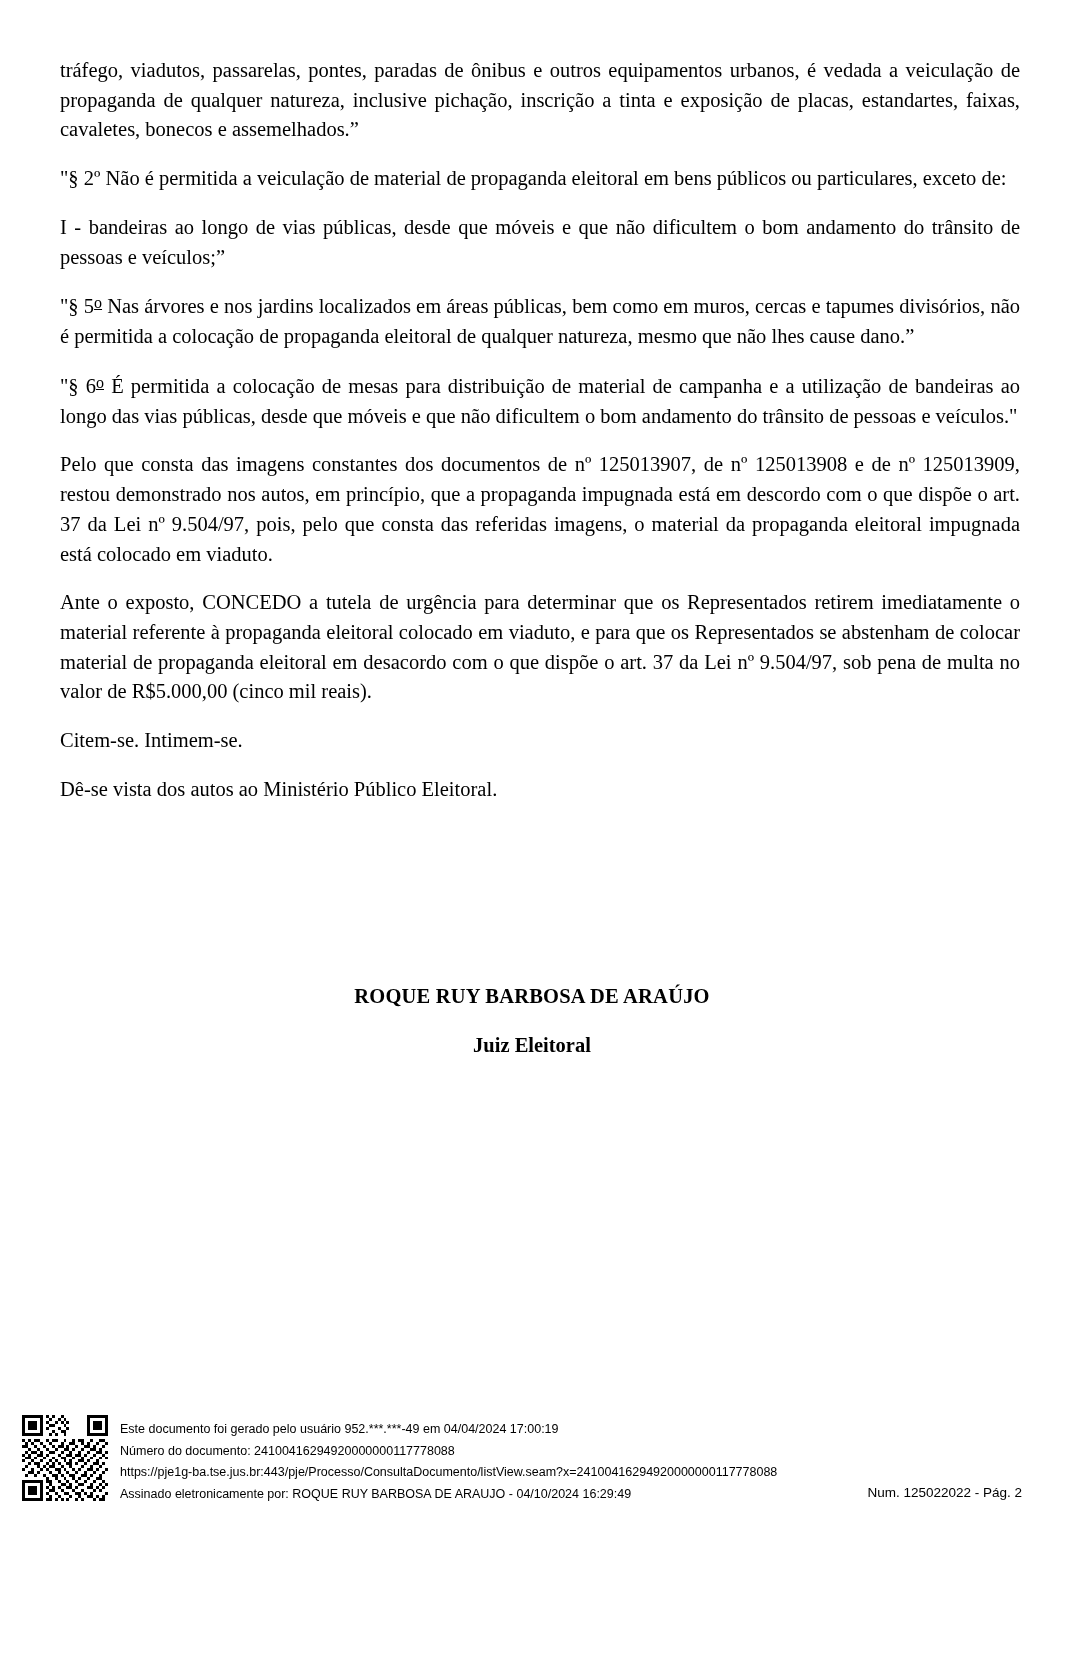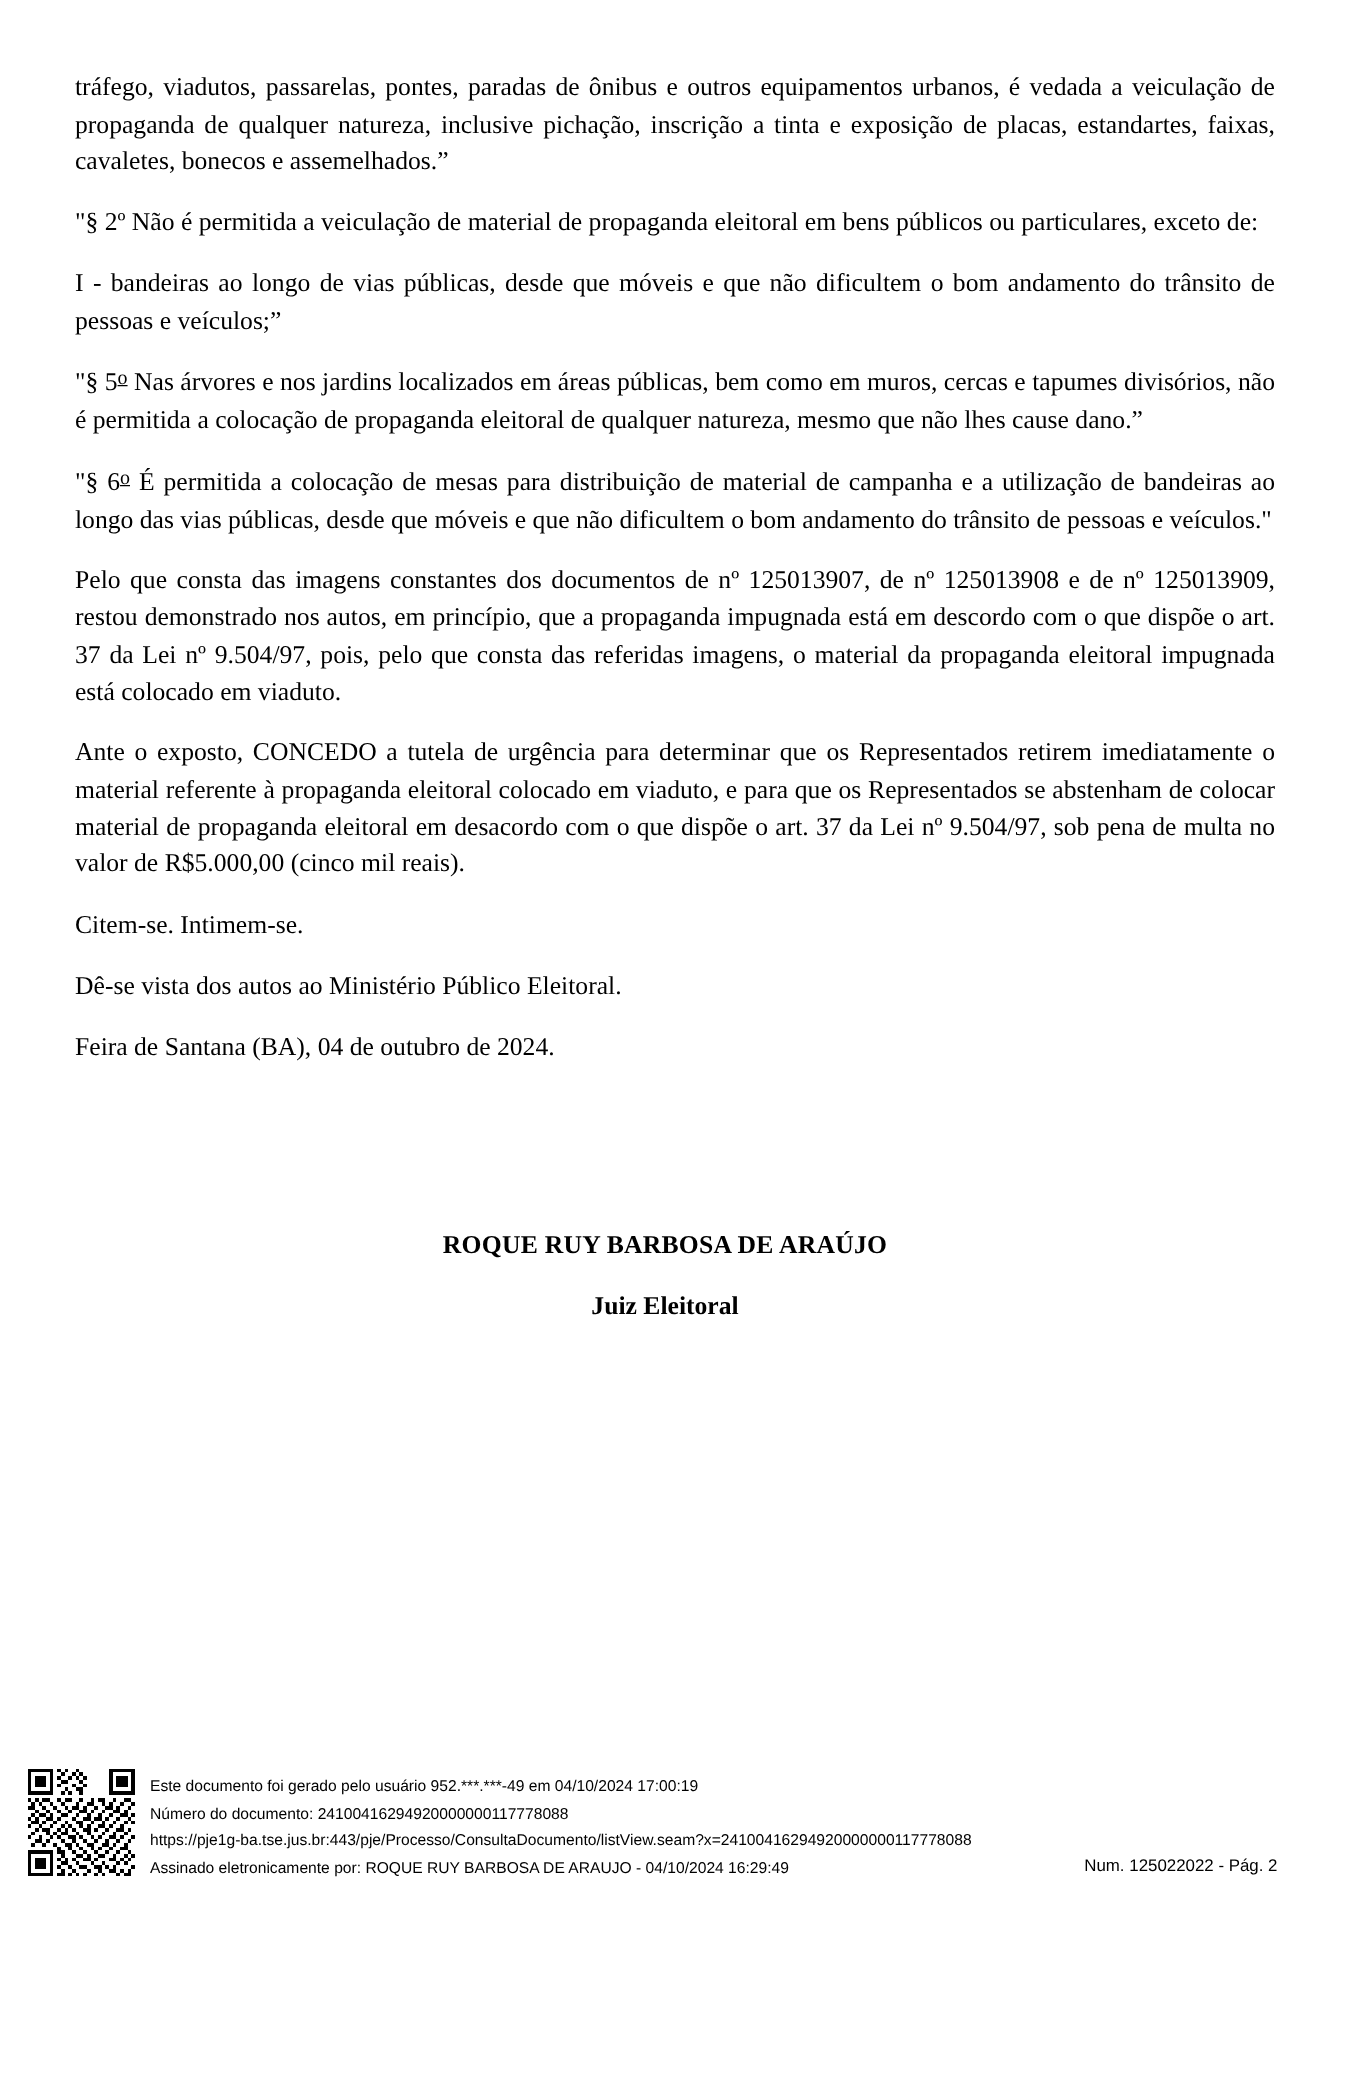--- a/index.html
+++ b/index.html
@@ -117,21 +117,20 @@
   <div class="content">
     <p class="para">tráfego, viadutos, passarelas, pontes, paradas de ônibus e outros equipamentos urbanos, é vedada a veiculação de propaganda de qualquer natureza, inclusive pichação, inscrição a tinta e exposição de placas, estandartes, faixas, cavaletes, bonecos e assemelhados.”</p>
     <p class="para">"§ 2º Não é permitida a veiculação de material de propaganda eleitoral em bens públicos ou particulares, exceto de:</p>
     <p class="para">I - bandeiras ao longo de vias públicas, desde que móveis e que não dificultem o bom andamento do trânsito de pessoas e veículos;”</p>
     <p class="para">"§ 5<span class="u" style="font-size:0.78em;vertical-align:0.32em;">o</span> Nas árvores e nos jardins localizados em áreas públicas, bem como em muros, cercas e tapumes divisórios, não é permitida a colocação de propaganda eleitoral de qualquer natureza, mesmo que não lhes cause dano.”</p>
     <p class="para">"§ 6<span class="u" style="font-size:0.78em;vertical-align:0.32em;">o</span> É permitida a colocação de mesas para distribuição de material de campanha e a utilização de bandeiras ao longo das vias públicas, desde que móveis e que não dificultem o bom andamento do trânsito de pessoas e veículos."</p>
     <p class="para">Pelo que consta das imagens constantes dos documentos de nº 125013907, de nº 125013908 e de nº 125013909, restou demonstrado nos autos, em princípio, que a propaganda impugnada está em descordo com o que dispõe o art. 37 da Lei nº 9.504/97, pois, pelo que consta das referidas imagens, o material da propaganda eleitoral impugnada está colocado em viaduto.</p>
     <p class="para">Ante o exposto, CONCEDO a tutela de urgência para determinar que os Representados retirem imediatamente o material referente à propaganda eleitoral colocado em viaduto, e para que os Representados se abstenham de colocar material de propaganda eleitoral em desacordo com o que dispõe o art. 37 da Lei nº 9.504/97, sob pena de multa no valor de R$5.000,00 (cinco mil reais).</p>
     <p class="para">Citem-se. Intimem-se.</p>
     <p class="para">Dê-se vista dos autos ao Ministério Público Eleitoral.</p>
-    <p class="para">Feira de Santana (BA), 04 de outubro de 2024.</p>
   </div>
 
   <div class="sig-block">
     <div class="sig-name">ROQUE RUY BARBOSA DE ARAÚJO</div>
     <div class="sig-role">Juiz Eleitoral</div>
   </div>
 
   <div class="footer">
 
     <div class="qr">
@@ -355,21 +354,21 @@
             <rect x="15" y="28" width="1" height="1"></rect>
           <rect x="18" y="28" width="1" height="1"></rect>
             <rect x="20" y="28" width="1" height="1"></rect>
             <rect x="24" y="28" width="1" height="1"></rect>
             <rect x="26" y="28" width="2" height="1"></rect>
         </g>
       </svg>
     </div>
 
     <div class="footer-lines">
-      <div>Este documento foi gerado pelo usuário 952.***.***-49 em 04/10/2024 17:00:19</div>
+      <div>Este documento foi gerado pelo usuário 952.***.***-49 em 04/04/2024 17:00:19</div>
       <div>Número do documento: 24100416294920000000117778088</div>
       <div>https://pje1g-ba.tse.jus.br:443/pje/Processo/ConsultaDocumento/listView.seam?x=24100416294920000000117778088</div>
       <div>Assinado eletronicamente por: ROQUE RUY BARBOSA DE ARAUJO - 04/10/2024 16:29:49</div>
     </div>
 
     <div class="page-label">Num. 125022022 - Pág. 2</div>
   </div>
 
 </div>
 

